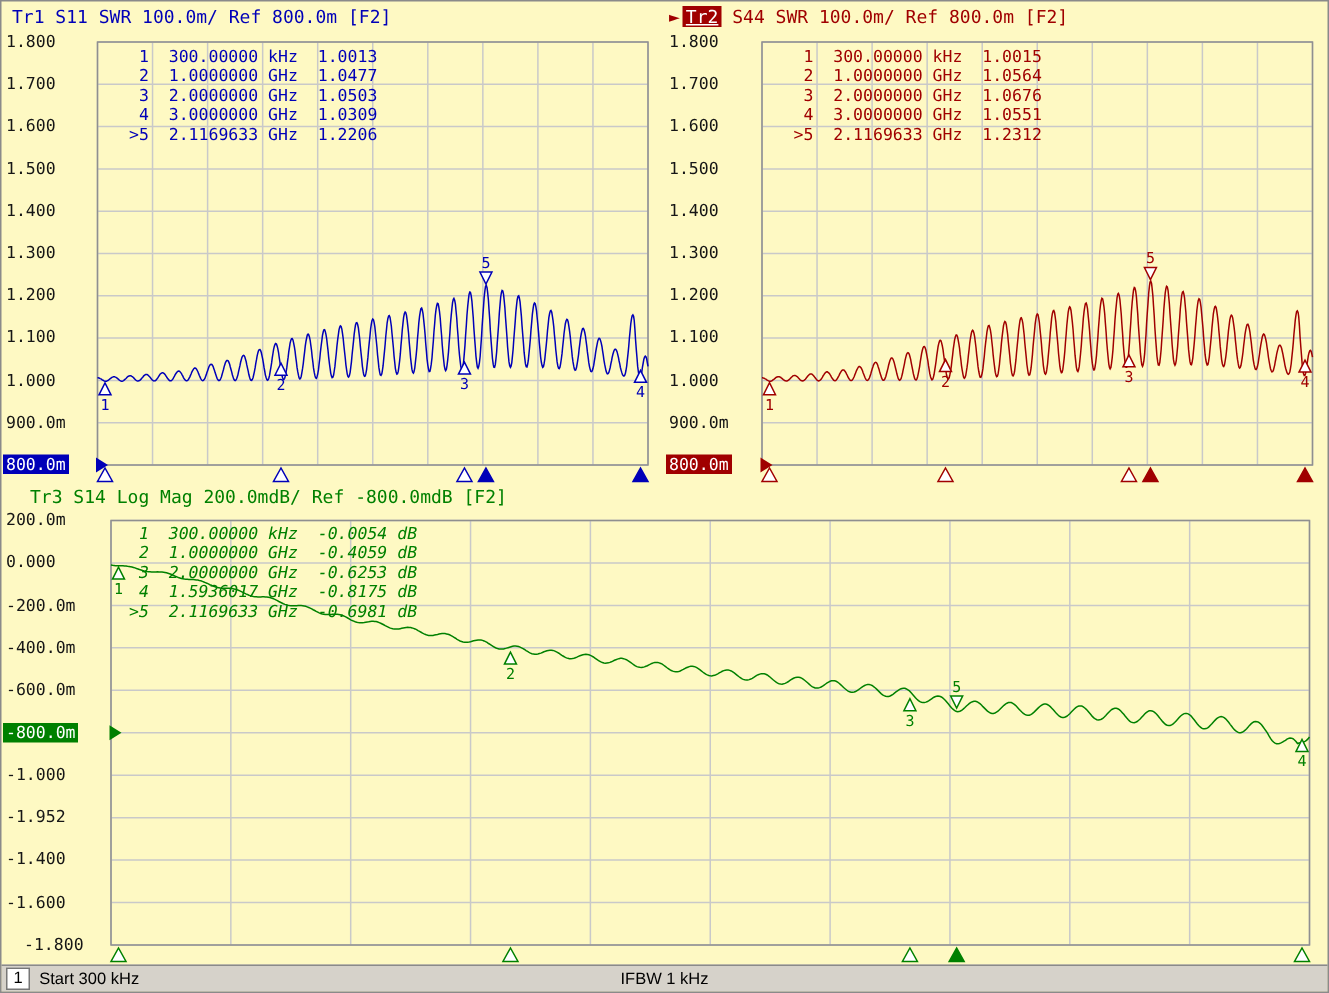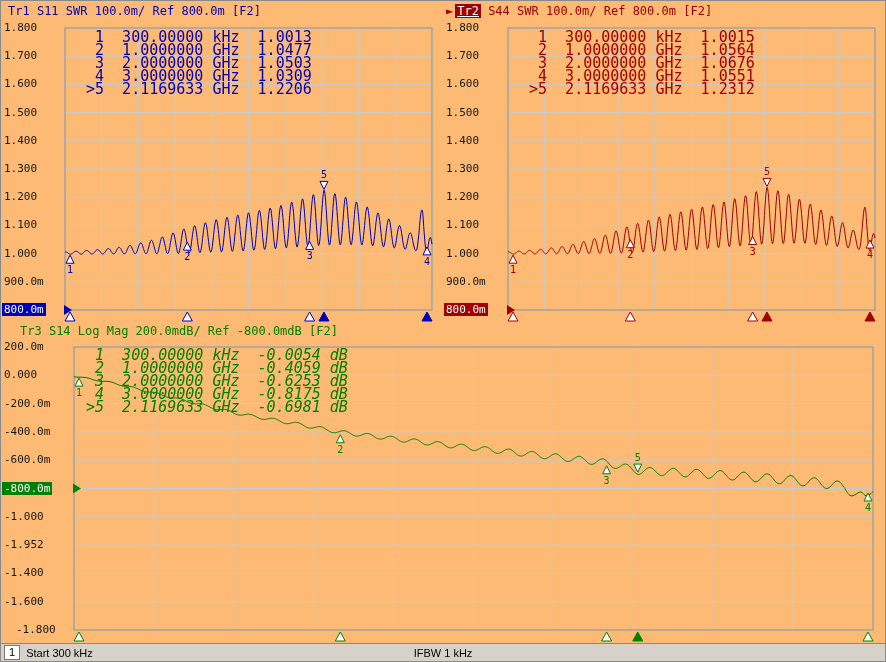--- a/index.html
+++ b/index.html
@@ -1,25 +1,25 @@
 <!DOCTYPE html>
 <html><head>
 <meta charset="utf-8">
 <style>
   html,body{margin:0;padding:0;background:#ffffff;}
-  #app{position:relative;width:886px;height:662px;background:#fdba74;overflow:hidden;
+  #app{position:relative;width:886px;height:662px;background:#fef9c3;overflow:hidden;
        font-family:"DejaVu Sans Mono",monospace;}
   .frame{position:absolute;inset:0;border:1px solid #8a8a8a;pointer-events:none;z-index:50;}
   .chart{position:absolute;}
   .chart-header{position:absolute;font-size:12px;line-height:14px;white-space:pre;}
   .chart-header .inv{color:#fff;padding:0 2px;text-decoration:underline;}
   .ylabel{position:absolute;font-size:11px;line-height:13px;text-align:left;color:#161616;white-space:pre;}
   .ylabel span{padding:0 2px;}
   .ylabel .hl{color:#fff;}
-  .mtable{position:absolute;font-size:15px;line-height:13px;white-space:pre;}
+  .mtable{position:absolute;font-size:11px;line-height:13px;white-space:pre;}
   svg{position:absolute;left:0;top:0;overflow:visible;}
   .statusbar{position:absolute;left:1px;right:1px;bottom:1px;height:17px;background:#d6d2ca;
       border-top:1px solid #8a8a8a;font-family:"Liberation Sans",sans-serif;font-size:11px;
       display:flex;align-items:center;color:#000;z-index:40;}
   .chanbox{background:#fff;border:1px solid #777;padding:0 4px;margin-left:3px;height:13px;line-height:13px;}
   .sbtext{margin-left:6px;}
   .sb-center{position:absolute;left:50%;transform:translateX(-50%);}
   .sb-right{position:absolute;right:3px;display:flex;align-items:center;gap:6px;margin-top:40px;}
   .corbox{background:#3a66b0;color:#fff;padding:0 4px;height:13px;line-height:13px;}
 </style>
@@ -190,21 +190,21 @@
           <text x="77" y="74.0641" text-anchor="middle" font-size="10" fill="#008000" font-family="DejaVu Sans Mono, monospace">1</text>
           <polygon points="334.3067,120.73485 342.3067,120.73485 338.3067,112.73485" fill="#ffffff" stroke="#008000" stroke-width="1"></polygon>
           <text x="338.3067" y="130.73485" text-anchor="middle" font-size="10" fill="#008000" font-family="DejaVu Sans Mono, monospace">2</text>
           <polygon points="600.6134,151.77994999999999 608.6134,151.77994999999999 604.6134,143.77994999999999" fill="#ffffff" stroke="#008000" stroke-width="1"></polygon>
           <text x="604.6134" y="161.77994999999999" text-anchor="middle" font-size="10" fill="#008000" font-family="DejaVu Sans Mono, monospace">3</text>
           <polygon points="862,178.97625 870,178.97625 866,170.97625" fill="#ffffff" stroke="#008000" stroke-width="1"></polygon>
           <text x="866" y="188.97625" text-anchor="middle" font-size="10" fill="#008000" font-family="DejaVu Sans Mono, monospace">4</text>
           <polygon points="631.7744,142.08114999999998 639.7744,142.08114999999998 635.7744,150.08114999999998" fill="#ffffff" stroke="#008000" stroke-width="1"></polygon>
           <text x="635.7744" y="139.08114999999998" text-anchor="middle" font-size="10" fill="#008000" font-family="DejaVu Sans Mono, monospace">5</text>
         </svg>
-        <div class="mtable" style="left: 84px; top: 27px; color: rgb(0, 128, 0); font-style: italic;"><div> 1  300.00000 kHz  -0.0054 dB</div><div> 2  1.0000000 GHz  -0.4059 dB</div><div> 3  2.0000000 GHz  -0.6253 dB</div><div> 4  3.0000000 GHz  -0.8175 dB</div><div>&gt;5  2.1169633 GHz  -0.6981 dB</div></div>
+        <div class="mtable" style="left: 84px; top: 27px; color: rgb(0, 128, 0); font-style: italic;"><div> 1  300.00000 kHz  -0.0054 dB</div><div> 2  1.0000000 GHz  -0.4059 dB</div><div> 3  2.0000000 GHz  -0.6253 dB</div><div> 4  1.5936017 GHz  -0.8175 dB</div><div>&gt;5  2.1169633 GHz  -0.6981 dB</div></div>
       </div>
     </div>
 
   <div class="statusbar">
     <span class="chanbox">1</span>
     <span class="sbtext">Start 300 kHz</span>
     <span class="sb-center">IFBW 1 kHz</span>
     <span class="sb-right">
       <span>Stop 3 GHz</span>
       <span class="corbox">Cor</span>

